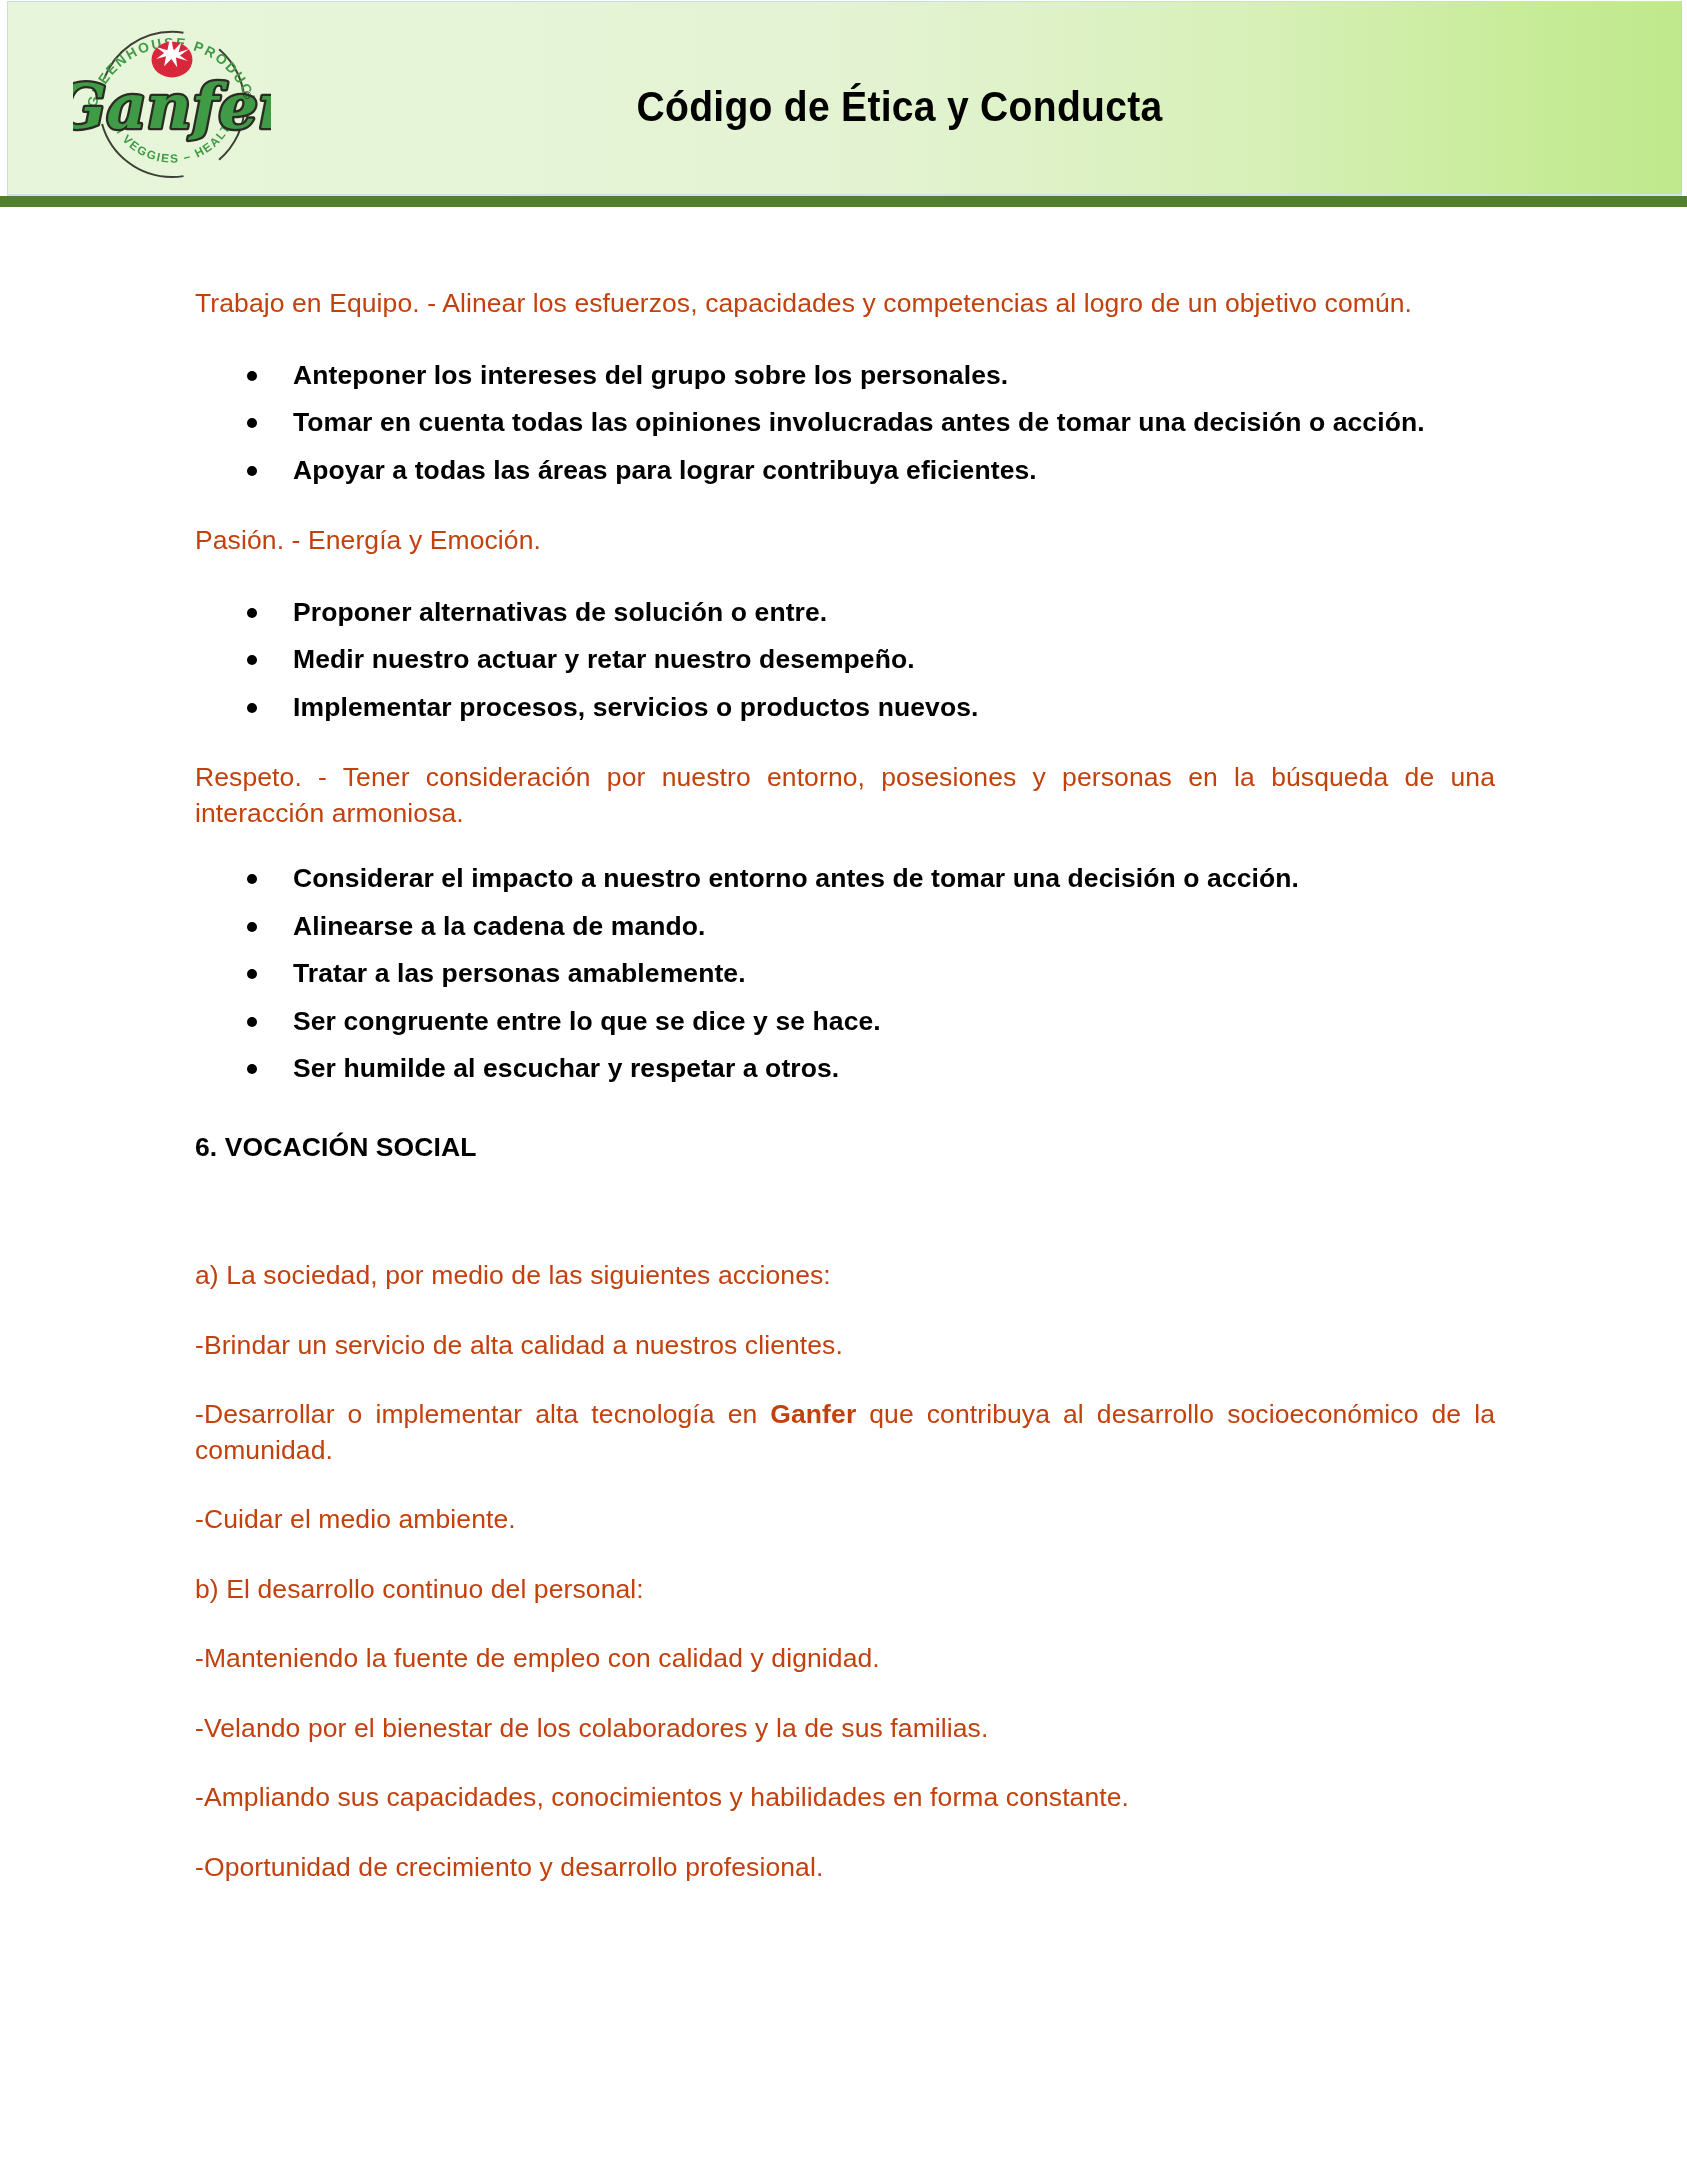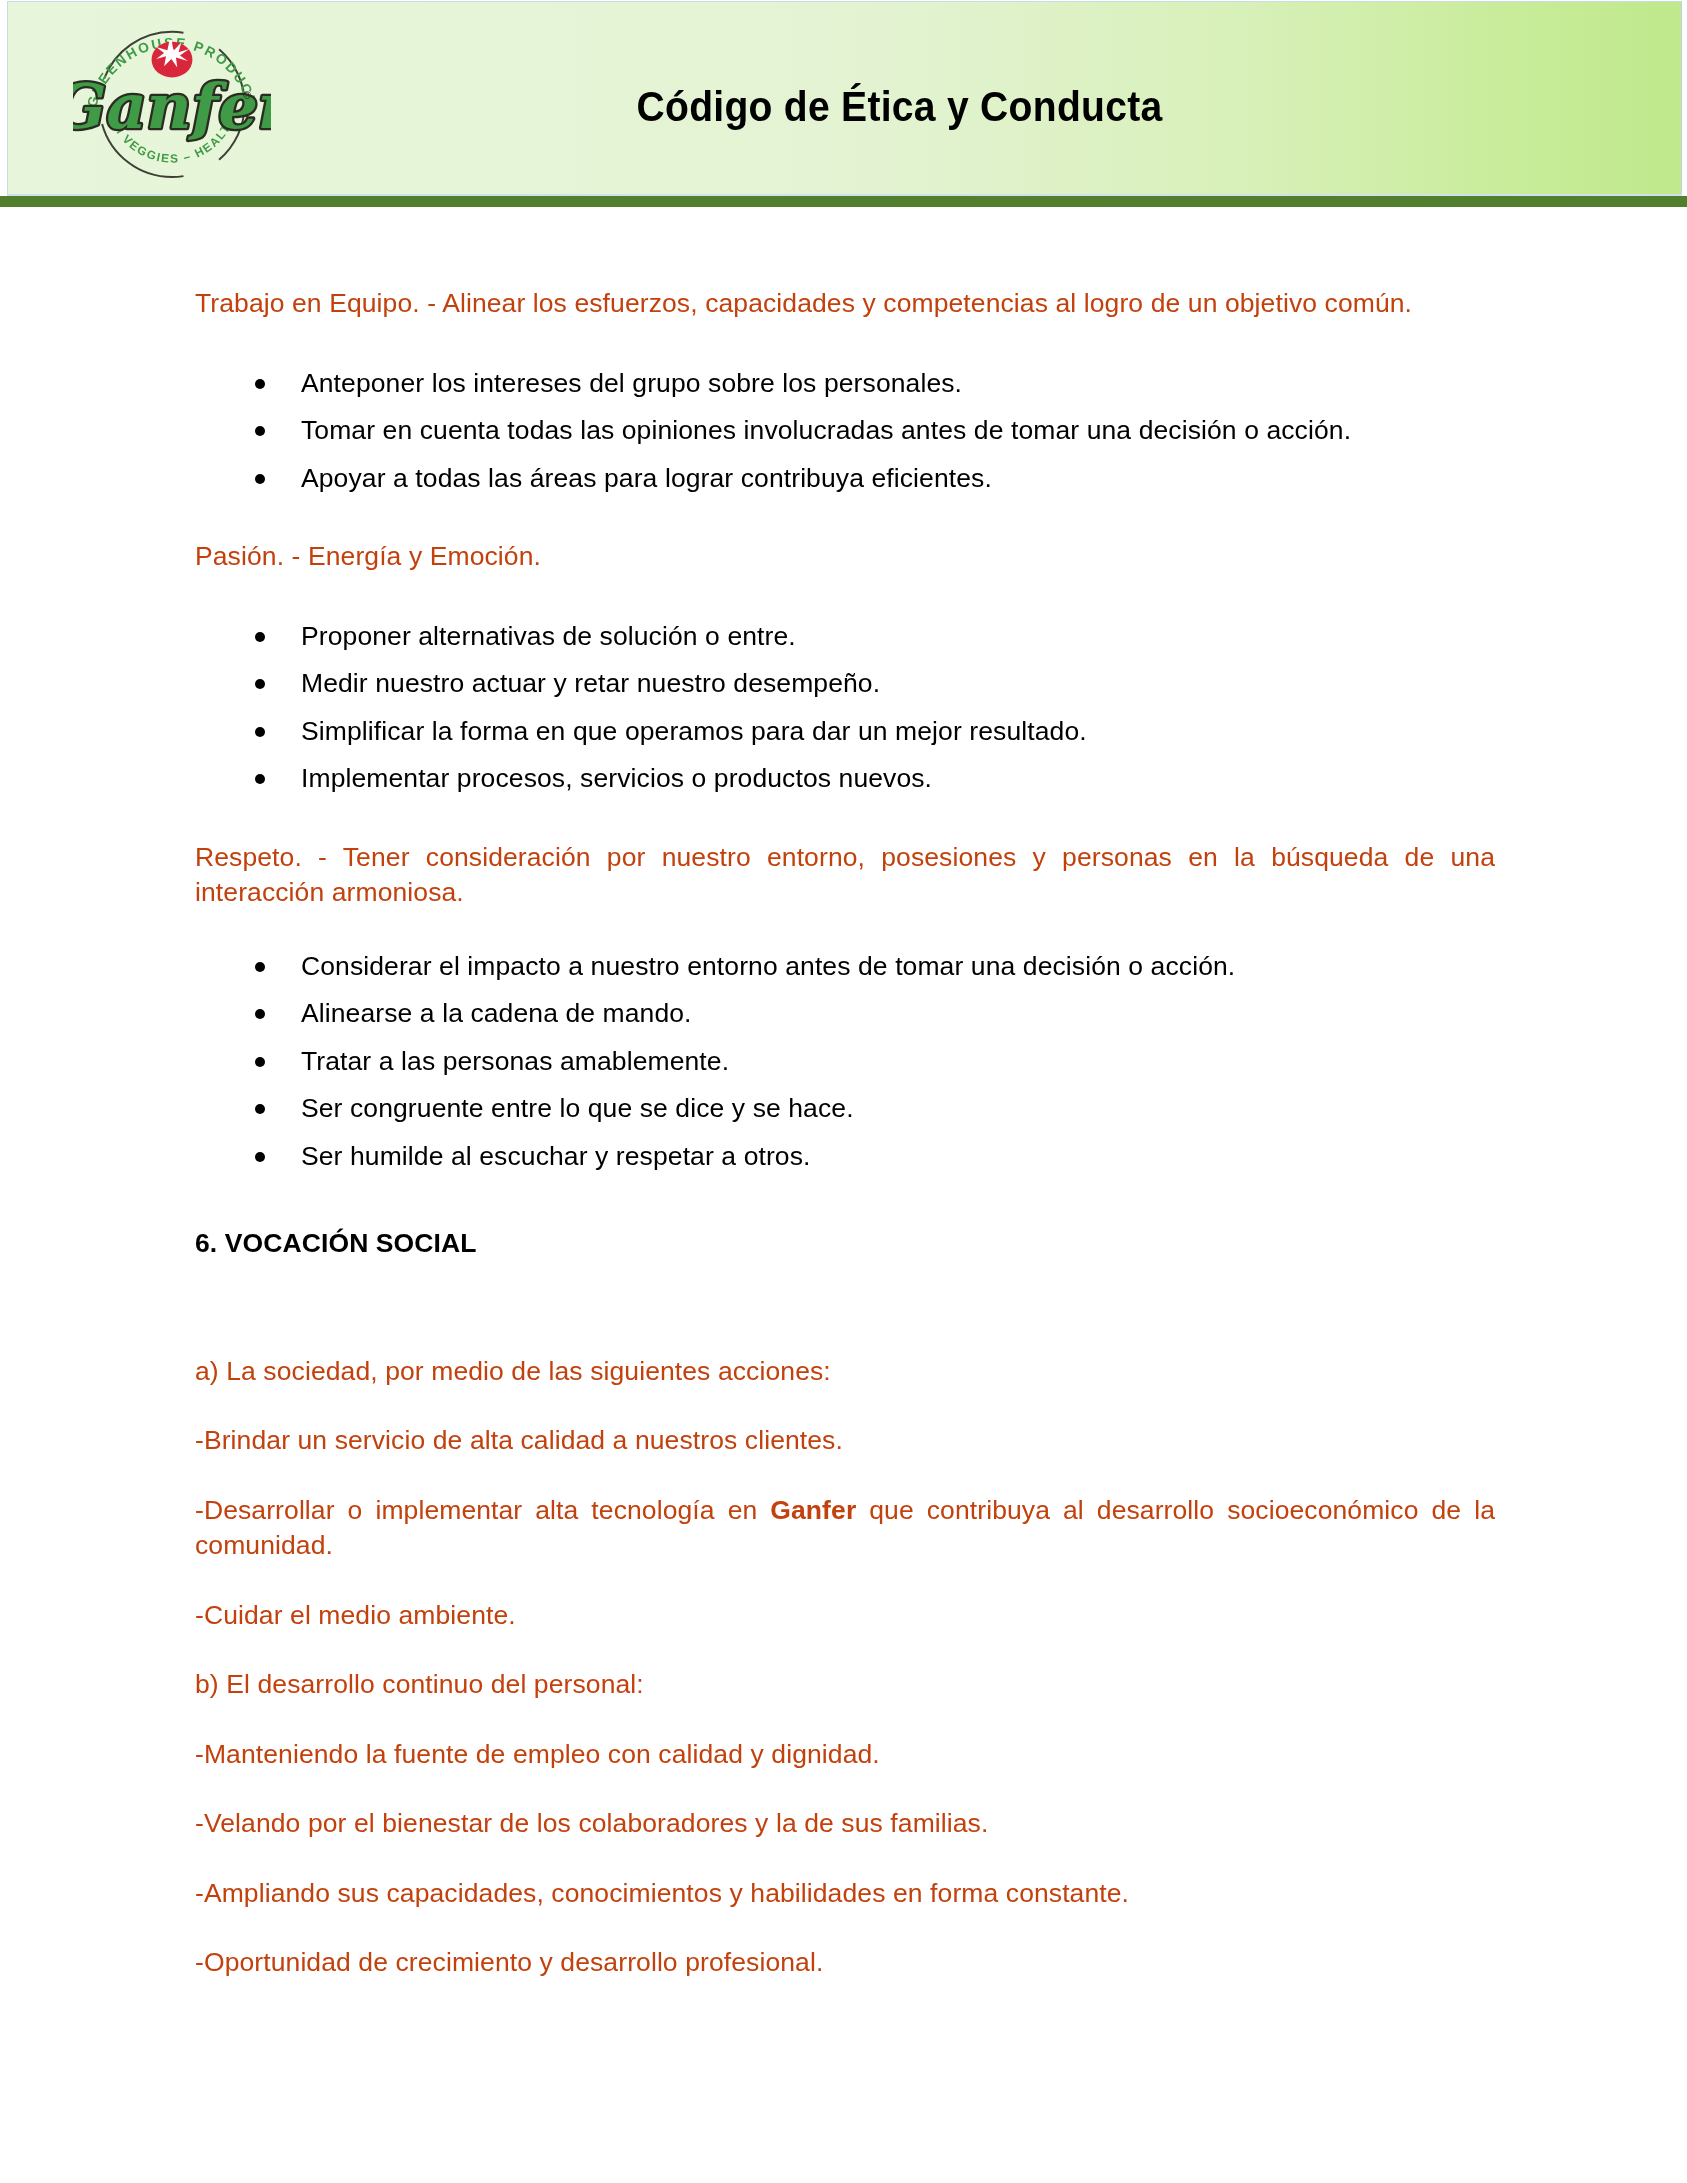--- a/index.html
+++ b/index.html
@@ -107,22 +107,23 @@
   }
   .para.justify { text-align: justify; text-justify: inter-word; }
   .para b { font-weight: bold; }
 
   .gap-sm  { height: 24px; }
   .gap-md  { height: 34px; }
   .gap-lg  { height: 40px; }
 
   ul.bullets {
     list-style: none;
-    margin: 8px;
+    margin: 0;
     padding: 0;
+    font-weight: bold;
   }
   ul.bullets li {
     position: relative;
     font-family: "Liberation Sans Narrow", "Liberation Sans", sans-serif;
     font-size: 26.5px;
     line-height: 1.0;
     padding: 0 0 0 98px;
     margin: 0 0 21px 0;
     letter-spacing: 0.1px;
   }
@@ -220,24 +221,20 @@
       <li>
         <span class="dot"></span>
         <span>Proponer alternativas de solución o entre.</span>
       </li>
       <li>
         <span class="dot"></span>
         <span>Medir nuestro actuar y retar nuestro desempeño.</span>
       </li>
       <li>
         <span class="dot"></span>
-        <span>Simplificar la forma en que operamos para dar un mejor resultado.</span>
-      </li>
-      <li>
-        <span class="dot"></span>
         <span>Implementar procesos, servicios o productos nuevos.</span>
       </li>
     </ul>
 
     <div class="gap-lg"></div>
 
     <p class="para justify">Respeto. - Tener consideración por nuestro entorno, posesiones y personas en la búsqueda de una interacción armoniosa.</p>
 
     <div class="gap-md"></div>
 

